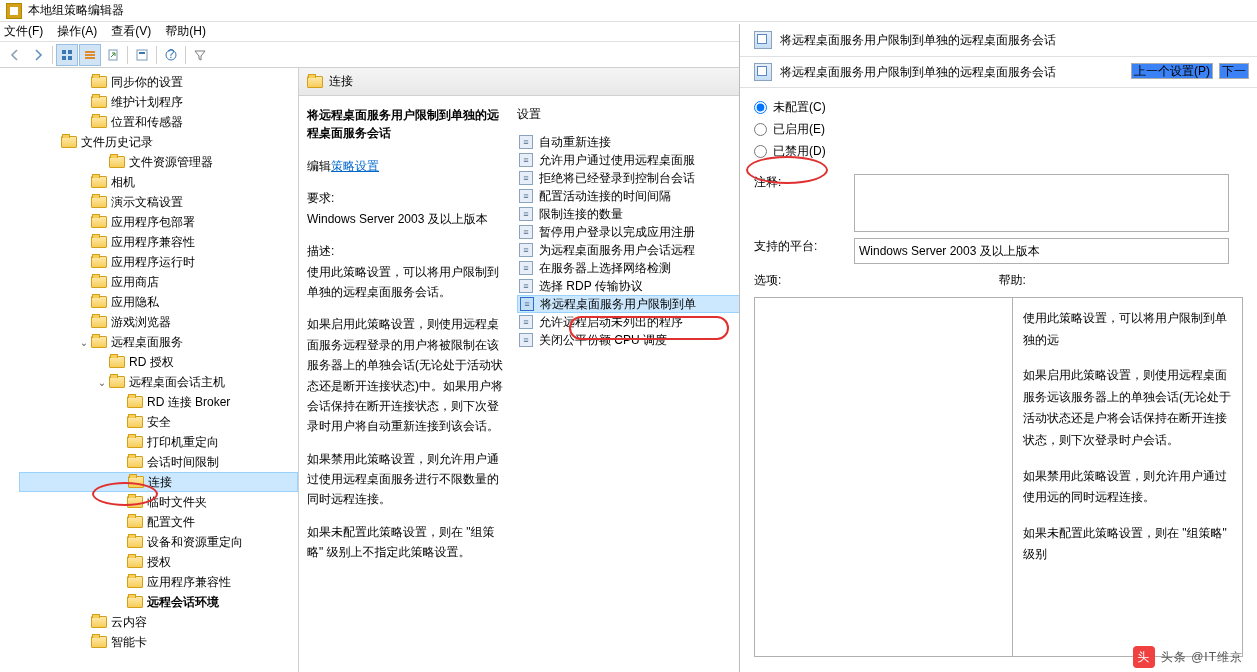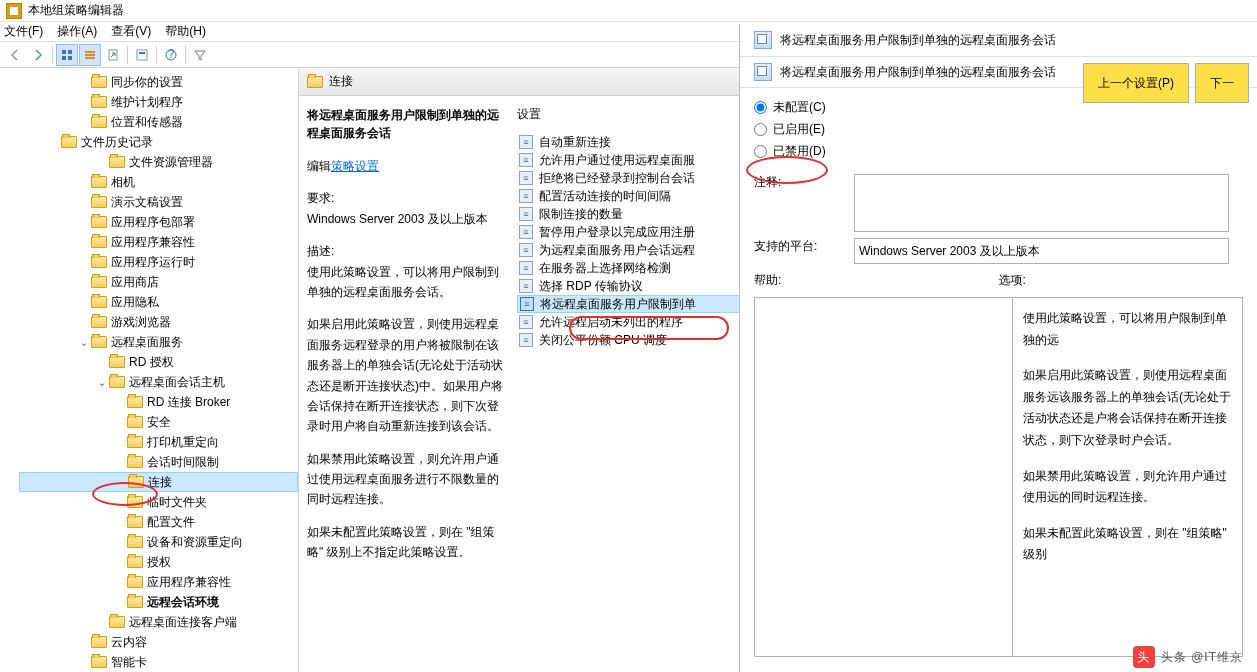--- a/index.html
+++ b/index.html
@@ -34,21 +34,21 @@
 .settings-col .col-title { margin-bottom:10px; }
 .settings-list .item { display:flex; align-items:center; height:18px; padding:0 2px; }
 .settings-list .item.sel { background:#cce8ff; border:1px solid #99d1ff; }
 .s-icon { width:14px; height:14px; margin-right:6px; border:1px solid #8aa4c0; background:#e7eef7; display:flex; align-items:center; justify-content:center; font-size:9px; color:#4a6a8a; }
 .s-icon.hl { border-color:#2a70c8; background:#c5ddf7; }
 
 .dialog { position:absolute; top:24px; right:0; width:518px; height:648px; background:#fff; border-left:1px solid #bcbcbc; }
 .dialog .d-title { display:flex; align-items:center; height:32px; padding:0 14px; }
 .dialog .d-title2 { display:flex; align-items:center; padding:6px 14px; border-top:1px solid #e0e0e0; border-bottom:1px solid #e0e0e0; position:relative; }
 .dialog .d-title2 .btn-row { position:absolute; right:8px; top:6px; display:flex; gap:6px; }
-.btn { height:40px; border:1px solid #adadad; background:#fde047; padding:0 14px; display:flex; align-items:center; cursor:pointer; }
+.btn { height:16px; border:1px solid #adadad; background:#3b82f6; padding:0 2px; display:flex; align-items:center; cursor:pointer; }
 .radio-row { padding:8px 14px 4px 14px; }
 .radio-row label { display:flex; align-items:center; height:22px; gap:6px; cursor:pointer; }
 .radio-row input { margin:0; }
 .grid2 { display:grid; grid-template-columns:90px 1fr; gap:6px 10px; padding:0 14px; align-items:start; }
 .commentbox,.platformbox { border:1px solid #b0b0b0; background:#fff; height:58px; padding:4px; }
 .platformbox { height:26px; display:flex; align-items:center; }
 .opt-help { display:grid; grid-template-columns:258px 1fr; gap:0; padding:8px 14px 0 14px; }
 .opt-area,.help-area { border:1px solid #b0b0b0; height:360px; padding:10px; overflow:hidden; }
 .opt-area { border-right:none; }
 .help-area p { line-height:1.8; margin-bottom:14px; }
@@ -315,27 +315,20 @@
             </div>
           </li>
           <li>
             <div class="row" style="padding-left: 94px; font-weight: bold;">
               <span class="twisty"></span>
               <span class="folder-icon"></span>
               <span>远程会话环境</span>
             </div>
           </li>
           <li>
-            <div class="row" style="padding-left: 76px;">
-              <span class="twisty"></span>
-              <span class="folder-icon"></span>
-              <span>远程桌面连接客户端</span>
-            </div>
-          </li>
-          <li>
             <div class="row" style="padding-left: 58px;">
               <span class="twisty"></span>
               <span class="folder-icon"></span>
               <span>云内容</span>
             </div>
           </li>
           <li>
             <div class="row" style="padding-left: 58px;">
               <span class="twisty"></span>
               <span class="folder-icon"></span>
@@ -451,22 +444,22 @@
         <span>注释:</span>
         <div class="commentbox"></div>
         <span>支持的平台:</span>
         <div class="platformbox">
             <span>Windows Server 2003 及以上版本</span>
           </div>
       </div>
     </div>
   </div>
   <div style="display:flex; padding:4px 14px 0 14px;">
+    <div style="flex:1;">选项:</div>
     <div style="flex:1;">帮助:</div>
-    <div style="flex:1;">选项:</div>
   </div>
   <div class="opt-help">
     <div class="opt-area"></div>
     <div class="help-area">
       <p>使用此策略设置，可以将用户限制到单独的远</p>
       <p>如果启用此策略设置，则使用远程桌面服务远该服务器上的单独会话(无论处于活动状态还是户将会话保持在断开连接状态，则下次登录时户会话。</p>
       <p>如果禁用此策略设置，则允许用户通过使用远的同时远程连接。</p>
       <p>如果未配置此策略设置，则在 "组策略" 级别</p>
     </div>
   </div>

